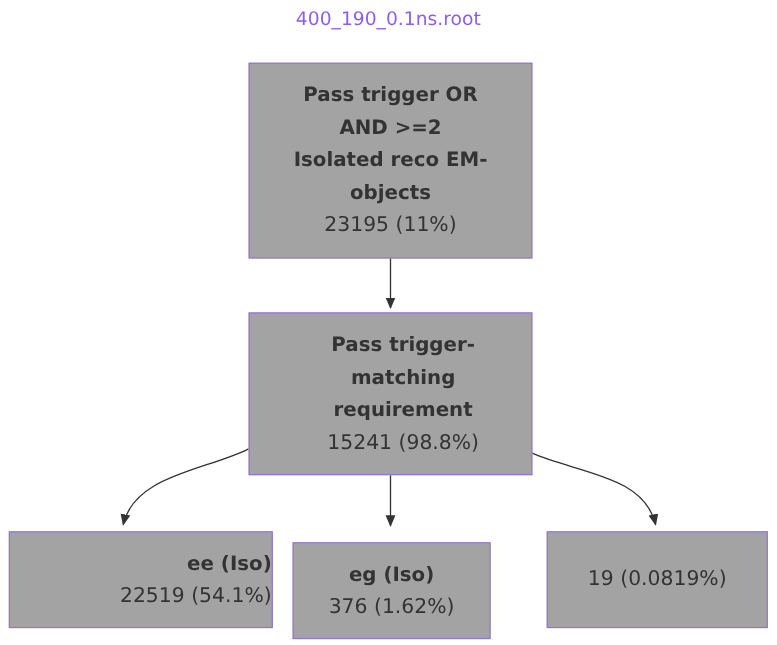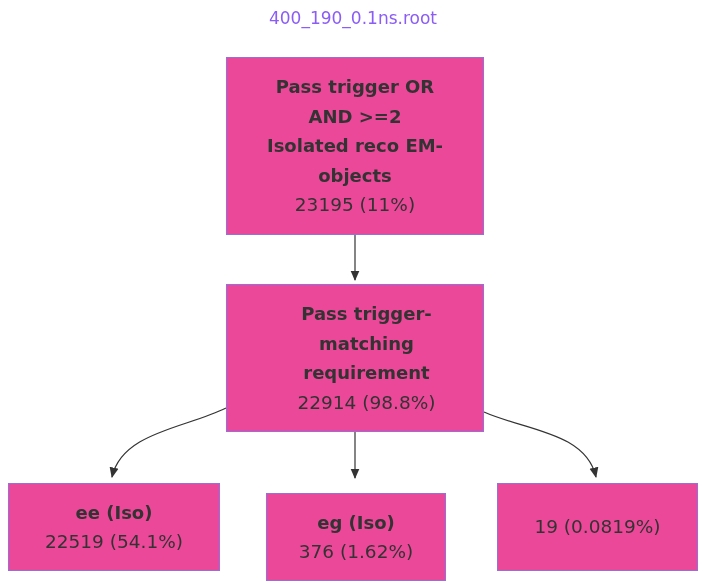--- a/index.html
+++ b/index.html
@@ -32,21 +32,21 @@
     pointer-events: none;
   }
   .edge {
     fill: none;
     stroke: #333333;
     stroke-width: 1.2px;
   }
   .node {
     position: absolute;
     box-sizing: border-box;
-    background: #ec4899;
+    background: #a3a3a3;
     border: 1px solid #9370DB;
     color: #333333;
     display: flex;
     flex-direction: column;
     align-items: center;
     justify-content: center;
     text-align: center;
   }
   .node .label {
     font-weight: bold;
@@ -54,21 +54,21 @@
     line-height: 29.5px;
     white-space: pre-line;
   }
   .node .stat {
     font-weight: normal;
     font-size: 18.5px;
     line-height: 29.5px;
   }
   .node-root  { left: 226px; top: 57px;  width: 258px; height: 178px; }
   .node-match { left: 226px; top: 284px; width: 258px; height: 148px; padding-left: 23px; }
-  .node-ee    { left: 8px;   top: 483px; width: 212px; height: 88px; }
+  .node-ee    { left: 8px;   top: 483px; width: 240px; height: 88px; align-items: flex-end; }
   .node-eg    { left: 266px; top: 483px; width: 180px; height: 88px; margin-top: 10px; }
   .node-gg    { left: 497px; top: 483px; width: 201px; height: 88px; }
 </style>
 </head>
 <body>
 
 <div class="canvas">
 
   <div class="diagram-title">400_190_0.1ns.root</div>
 
@@ -89,21 +89,21 @@
 AND &gt;=2
 Isolated reco EM-
 objects</div>
     <div class="stat">23195 (11%)</div>
   </div>
 
   <div class="node node-match">
     <div class="label">Pass trigger-
 matching
 requirement</div>
-    <div class="stat">22914 (98.8%)</div>
+    <div class="stat">15241 (98.8%)</div>
   </div>
 
   <div class="node node-ee">
     <div class="label">ee (Iso)</div>
     <div class="stat">22519 (54.1%)</div>
   </div>
 
   <div class="node node-eg">
     <div class="label">eg (Iso)</div>
     <div class="stat">376 (1.62%)</div>

